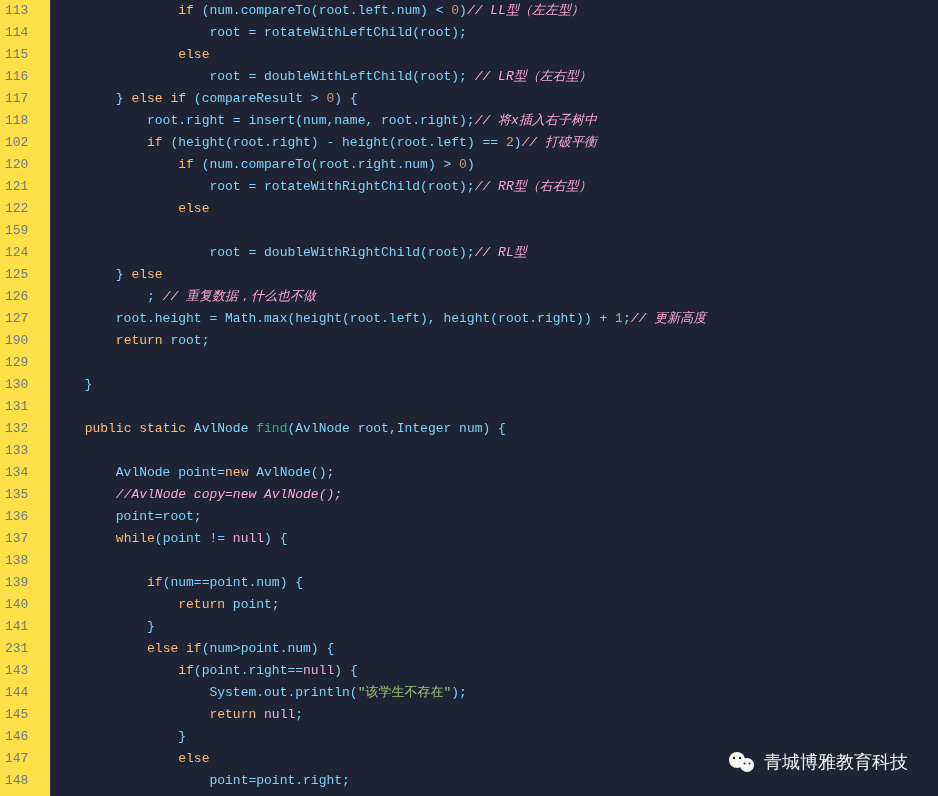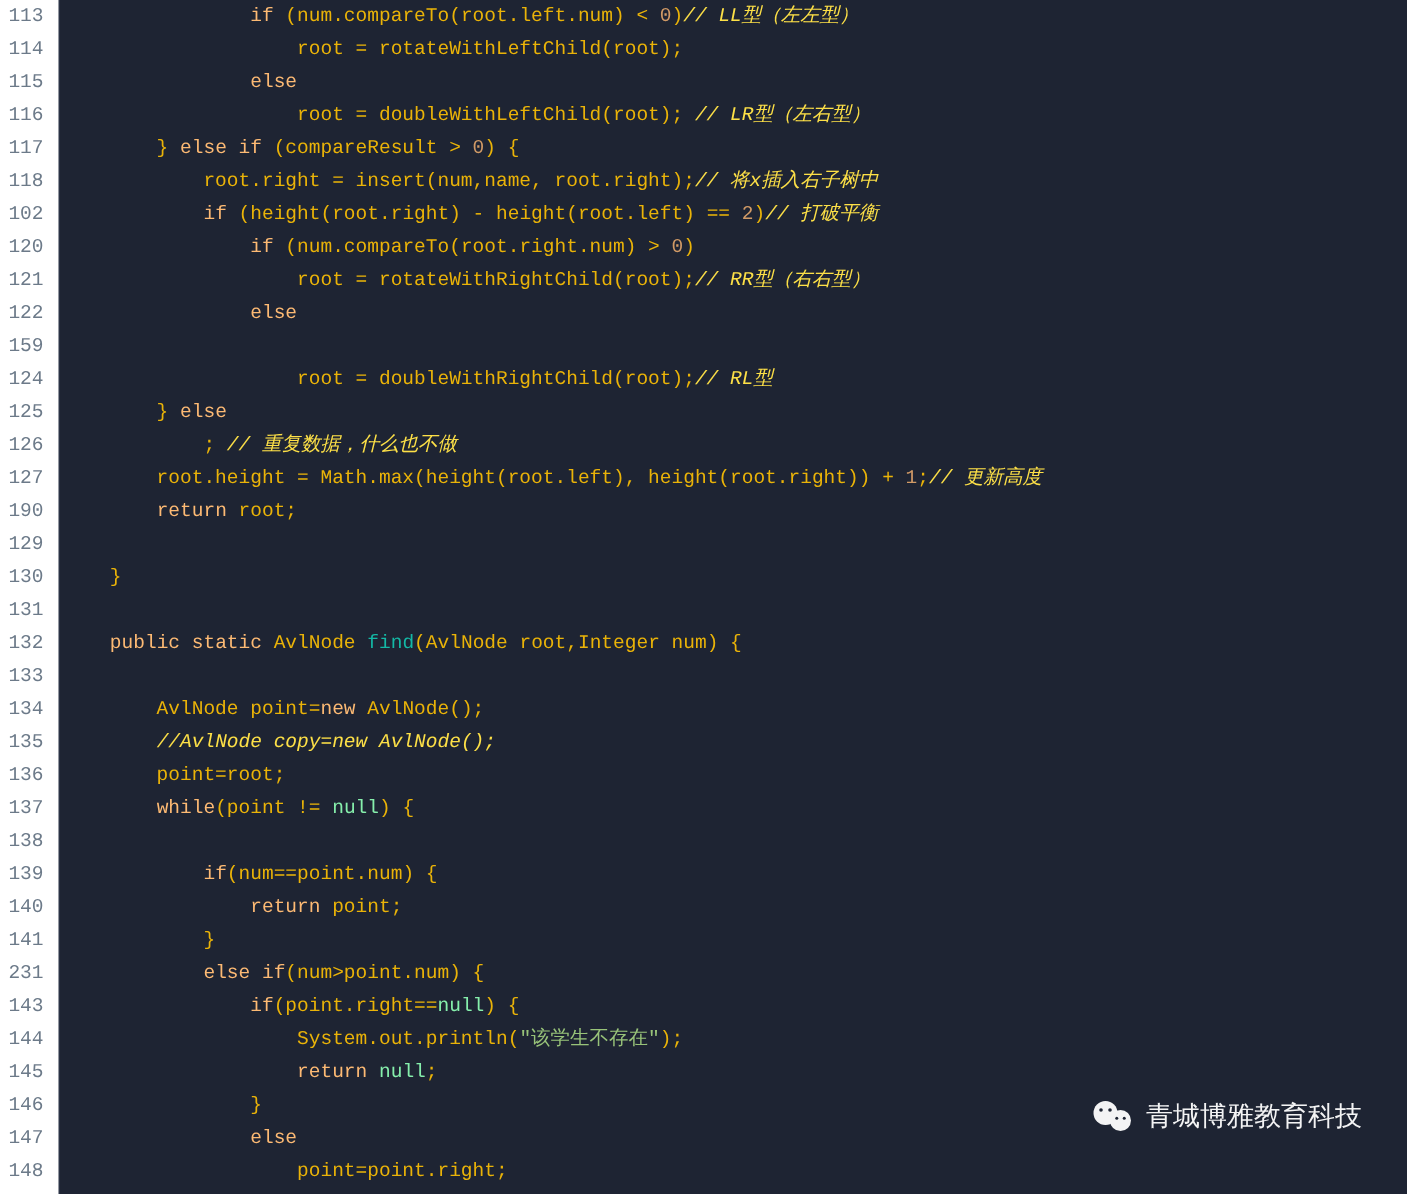--- a/index.html
+++ b/index.html
@@ -12,51 +12,51 @@
       width: 938px;
       height: 796px;
       overflow: hidden;
       position: relative;
     }
     .editor {
       display: flex;
       height: 100%;
     }
     .gutter {
-      background: #ffffff;
+      background: #fde047;
       color: #6c7a89;
       text-align: right;
-      padding-right: 10px;
+      padding-right: 22px;
       padding-left: 5px;
       user-select: none;
       border-right: 1px solid #2a3244;
       min-width: 40px;
     }
     .gutter div { height: 22px; }
     .code {
       flex: 1;
       padding-left: 0;
       white-space: pre;
       overflow: hidden;
     }
     .code .line {
       height: 22px;
       padding-left: 2px;
     }
     .kw { color: #fdba74; }
     .func { color: #14b8a6; }
     .str { color: #98c379; }
     .num { color: #d19a66; }
-    .cmt { color: #fde047; font-style: italic; }
-    .plain { color: #eab308; text-align: right; }
-    .null { color: #86efac; }
+    .cmt { color: #f9a8d4; font-style: italic; }
+    .plain { color: #7dd3fc; text-align: right; }
+    .null { color: #f9a8d4; }
     .watermark {
       position: absolute;
       right: 30px;
-      bottom: 40px;
+      bottom: 22px;
       display: flex;
       align-items: center;
       gap: 8px;
       color: #fff;
       font-size: 18px;
       font-family: sans-serif;
       font-weight: 500;
       opacity: 0.95;
     }
     .watermark-icon {

